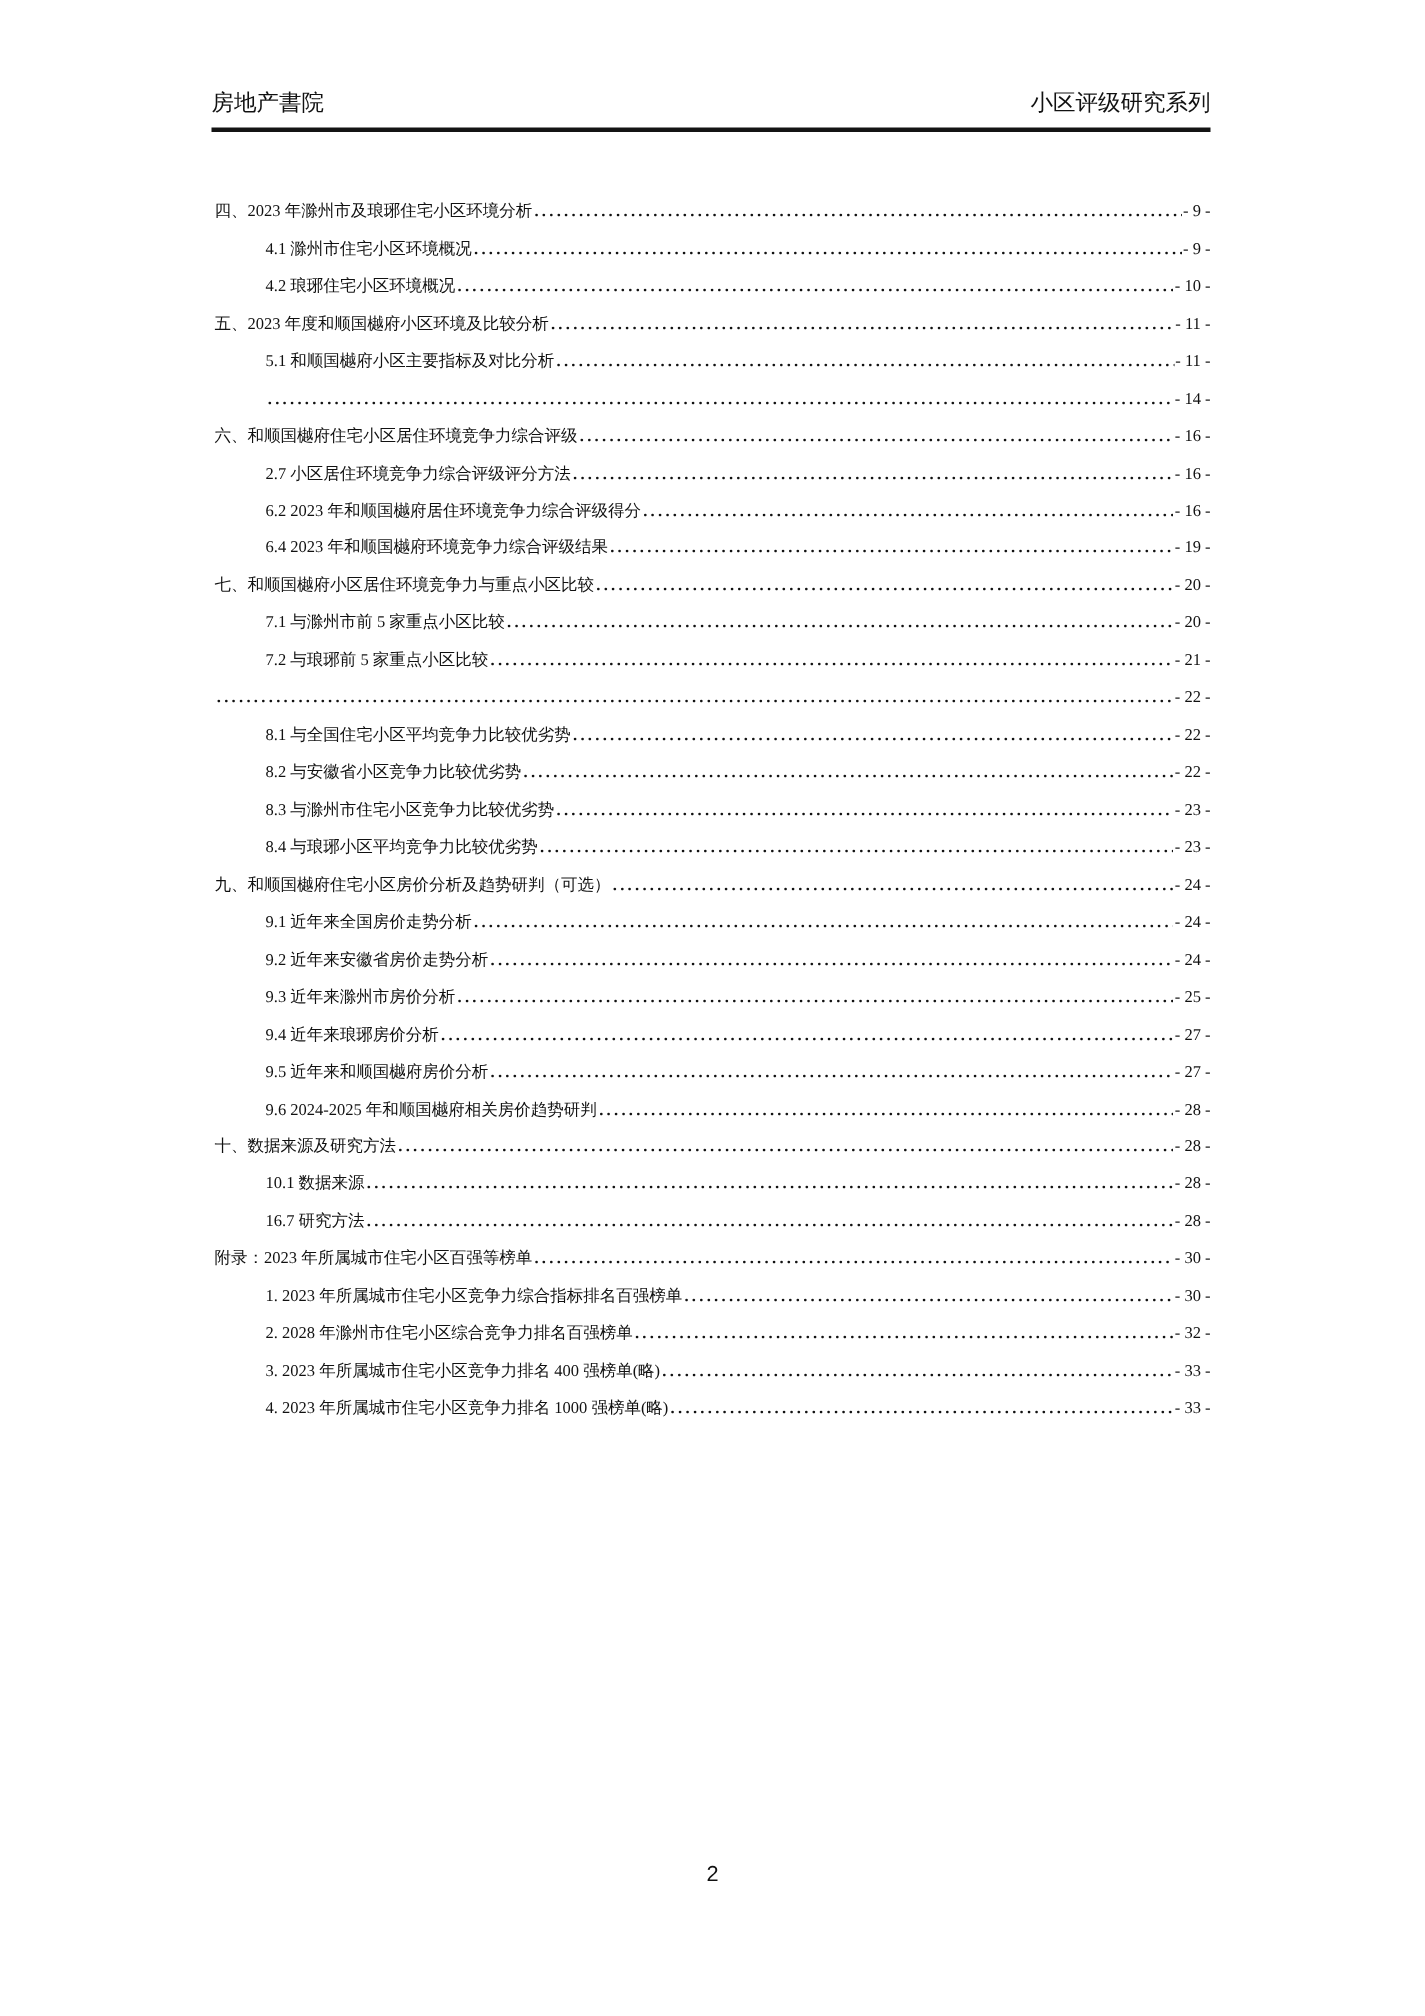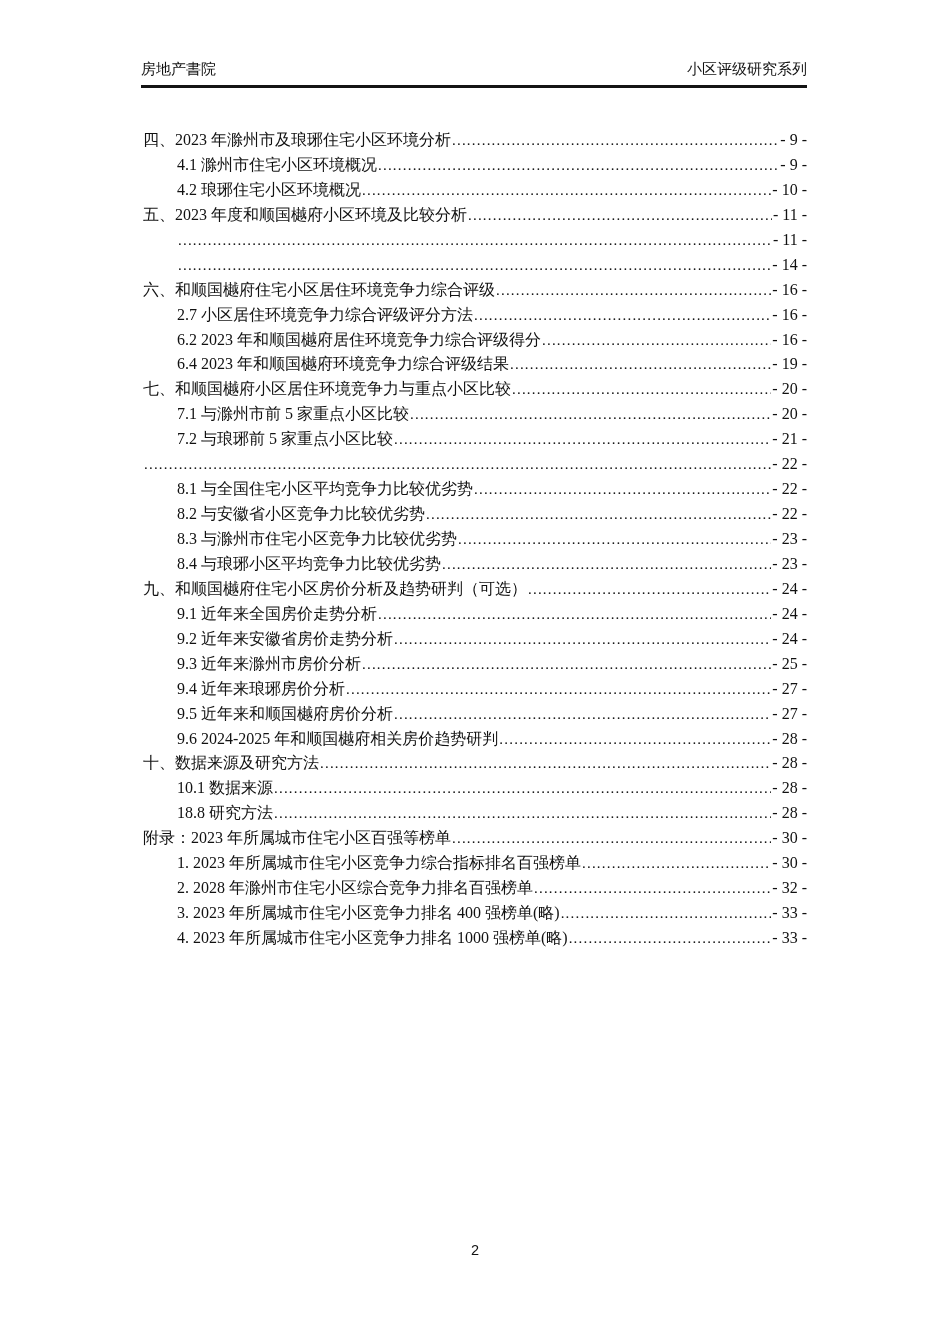--- a/index.html
+++ b/index.html
@@ -35,21 +35,21 @@
     position: absolute;
     left: 143px;
     top: 128px;
     width: 664px;
   }
   .toc-row {
     display: flex;
     align-items: baseline;
     height: 24.95px;
     line-height: 24.95px;
-    font-size: 16px;
+    font-size: 11px;
     overflow: hidden;
   }
   .toc-row.level-2 { padding-left: 34px; justify-content: center; }
   .toc-title {
     white-space: pre;
     flex: 0 0 auto;
   }
   .toc-dots {
     flex: 1 1 auto;
     overflow: hidden;
@@ -101,20 +101,21 @@
         <span class="toc-title">4.2 琅琊住宅小区环境概况</span>
         <span class="toc-dots"></span>
         <span class="toc-page">- 10 -</span>
       </div>
       <div class="toc-row level-1">
         <span class="toc-title">五、2023 年度和顺国樾府小区环境及比较分析</span>
         <span class="toc-dots"></span>
         <span class="toc-page">- 11 -</span>
       </div>
       <div class="toc-row level-2">
+        <span class="toc-title">5.1 和顺国樾府小区主要指标及对比分析</span>
         <span class="toc-dots"></span>
         <span class="toc-page">- 11 -</span>
       </div>
       <div class="toc-row level-2">
         <span class="toc-dots"></span>
         <span class="toc-page">- 14 -</span>
       </div>
       <div class="toc-row level-1">
         <span class="toc-title">六、和顺国樾府住宅小区居住环境竞争力综合评级</span>
         <span class="toc-dots"></span>
@@ -213,21 +214,21 @@
         <span class="toc-title">十、数据来源及研究方法</span>
         <span class="toc-dots"></span>
         <span class="toc-page">- 28 -</span>
       </div>
       <div class="toc-row level-2">
         <span class="toc-title">10.1 数据来源</span>
         <span class="toc-dots"></span>
         <span class="toc-page">- 28 -</span>
       </div>
       <div class="toc-row level-2">
-        <span class="toc-title">18.8 研究方法</span>
+        <span class="toc-title">16.7 研究方法</span>
         <span class="toc-dots"></span>
         <span class="toc-page">- 28 -</span>
       </div>
       <div class="toc-row level-1">
         <span class="toc-title">附录：2023 年所属城市住宅小区百强等榜单</span>
         <span class="toc-dots"></span>
         <span class="toc-page">- 30 -</span>
       </div>
       <div class="toc-row level-2">
         <span class="toc-title">1. 2023 年所属城市住宅小区竞争力综合指标排名百强榜单</span>

